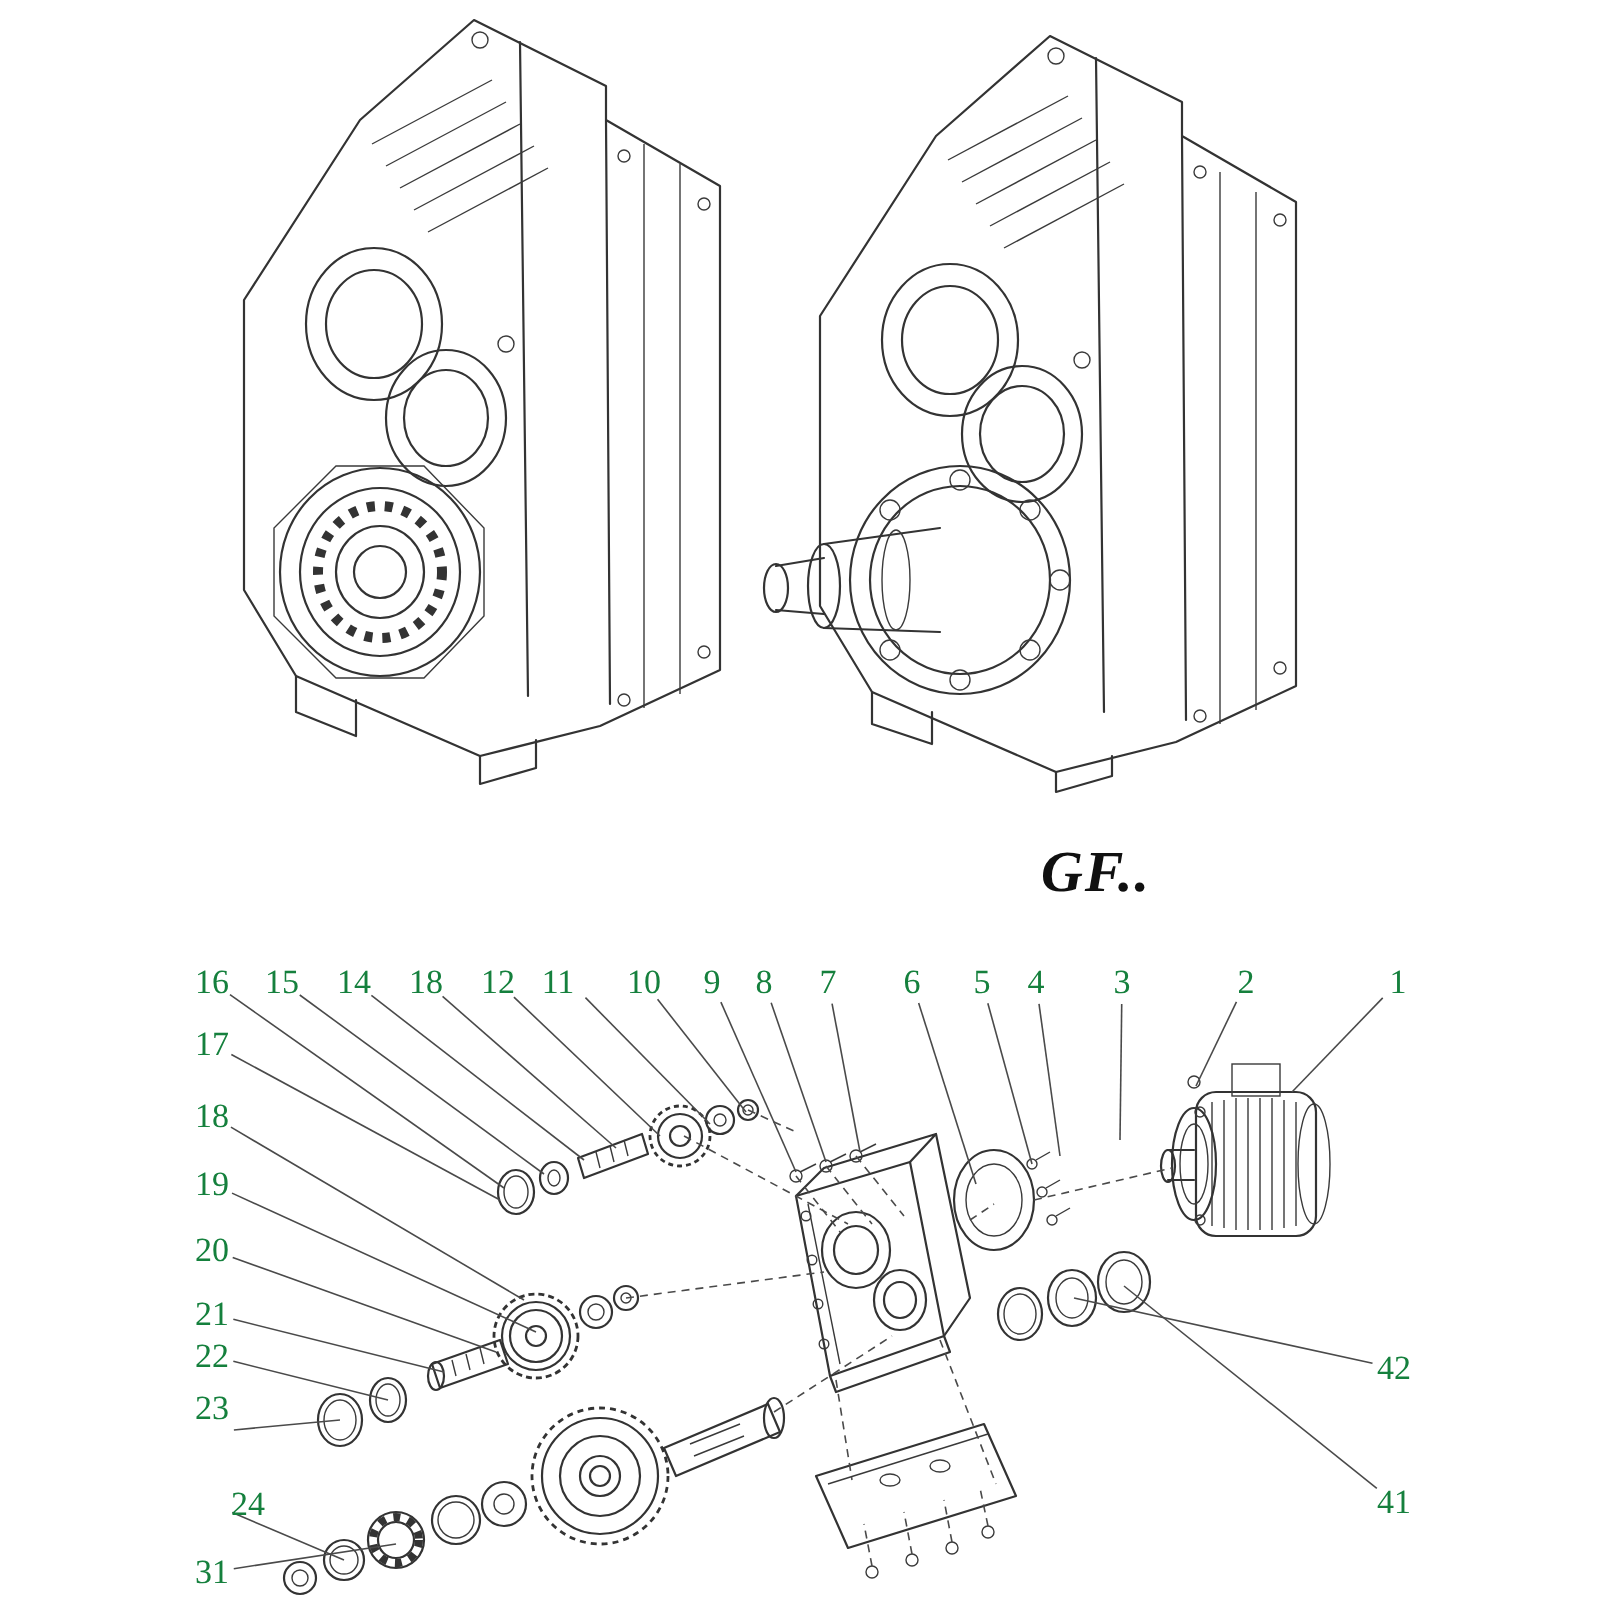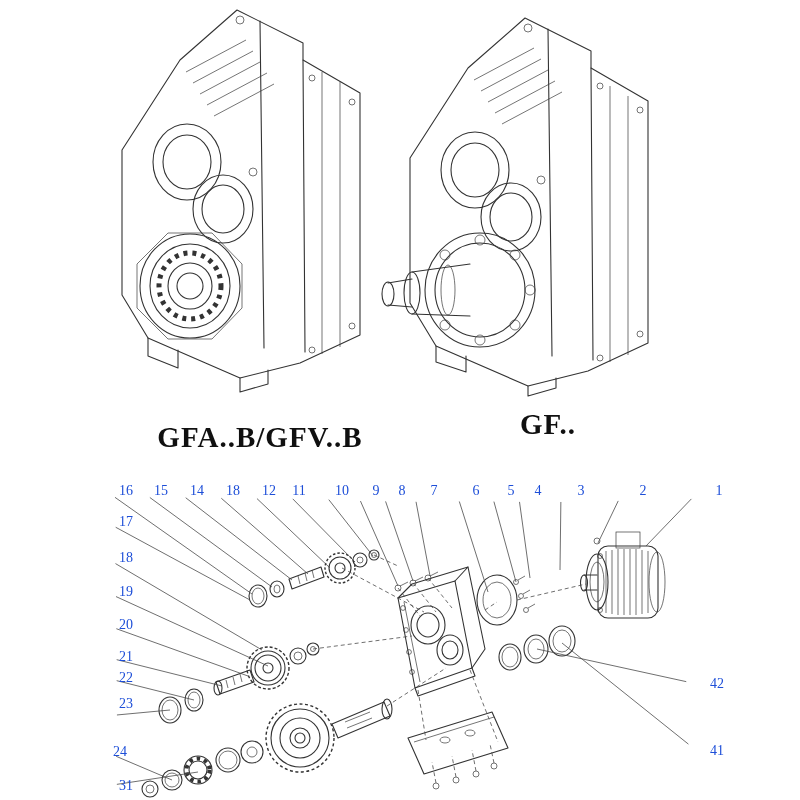--- a/index.html
+++ b/index.html
@@ -1,22 +1,22 @@
 <!DOCTYPE html>
 <html><head>
 <meta charset="utf-8">
 <style>
   html,body{margin:0;padding:0;background:#fff;}
   #canvas{position:relative;width:800px;height:800px;background:#ffffff;overflow:hidden;
           font-family:"Liberation Serif", serif;}
   svg{position:absolute;left:0;top:0;}
   .model-label{position:absolute;transform:translate(-50%,-50%);font-weight:bold;
                font-size:29px;letter-spacing:1px;color:#101010;white-space:nowrap;}
-  .callout{position:absolute;transform:translate(-50%,-50%);font-size:14px;color:#1d4ed8;
-           line-height:1;margin-left:20px;}
+  .callout{position:absolute;transform:translate(-50%,-50%);font-size:17px;color:#15803d;
+           line-height:1;}
   
   .ln{fill:none;stroke:#333;stroke-width:1.1;stroke-linejoin:round;stroke-linecap:round;}
   .thin{fill:none;stroke:#3a3a3a;stroke-width:0.7;}
   .dash{fill:none;stroke:#4a4a4a;stroke-width:0.8;stroke-dasharray:4 3;}
   .teeth{fill:none;stroke:#333;stroke-width:1.4;}
   .balls{fill:none;stroke:#333;}
 </style>
 </head>
 <body>
 
@@ -263,22 +263,21 @@
         <line x1="116.67156750159864" y1="659.6678918753996" x2="222" y2="686" stroke="#4a4a4a" stroke-width="0.8"></line>
         <line x1="116.67156750159864" y1="680.6678918753996" x2="194" y2="700" stroke="#4a4a4a" stroke-width="0.8"></line>
         <line x1="116.95197648665217" y1="714.9732522043763" x2="170" y2="710" stroke="#4a4a4a" stroke-width="0.8"></line>
         <line x1="116.12639960062782" y1="756.2960483154179" x2="172" y2="780" stroke="#4a4a4a" stroke-width="0.8"></line>
         <line x1="116.87480721073572" y1="784.3451380331489" x2="198" y2="772" stroke="#4a4a4a" stroke-width="0.8"></line>
         <line x1="686.2540998086412" y1="681.6493343331402" x2="537" y2="649" stroke="#4a4a4a" stroke-width="0.8"></line>
         <line x1="688.4104430961266" y1="744.1283544769013" x2="562" y2="643" stroke="#4a4a4a" stroke-width="0.8"></line>
       </g>
   </svg>
 
-  <div class="model-label" style="left:260px;top:437px;">GFA..B/GFV..B</div>
-  <div class="model-label" style="left:548px;top:424px;">GF..</div>
+  <div class="model-label" style="left:548px;top:437px;font-style:italic;">GF..</div>
 
   <div id="callout-layer">
       <div class="callout" style="left: 106px; top: 491px;">16</div>
       <div class="callout" style="left: 141px; top: 491px;">15</div>
       <div class="callout" style="left: 177px; top: 491px; text-align: center;">14</div>
       <div class="callout" style="left: 213px; top: 491px;">18</div>
       <div class="callout" style="left: 249px; top: 491px;">12</div>
       <div class="callout" style="left: 279px; top: 491px;">11</div>
       <div class="callout" style="left: 322px; top: 491px;">10</div>
       <div class="callout" style="left: 356px; top: 491px;">9</div>
@@ -290,18 +289,18 @@
       <div class="callout" style="left: 561px; top: 491px;">3</div>
       <div class="callout" style="left: 623px; top: 491px;">2</div>
       <div class="callout" style="left: 699px; top: 491px;">1</div>
       <div class="callout" style="left: 106px; top: 522px; text-align: center;">17</div>
       <div class="callout" style="left: 106px; top: 558px;">18</div>
       <div class="callout" style="left: 106px; top: 592px;">19</div>
       <div class="callout" style="left: 106px; top: 625px;">20</div>
       <div class="callout" style="left: 106px; top: 657px;">21</div>
       <div class="callout" style="left: 106px; top: 678px;">22</div>
       <div class="callout" style="left: 106px; top: 704px;">23</div>
-      <div class="callout" style="left: 100px; top: 752px; text-align: right;">24</div>
+      <div class="callout" style="left: 124px; top: 752px; text-align: right;">24</div>
       <div class="callout" style="left: 106px; top: 786px;">31</div>
       <div class="callout" style="left: 697px; top: 684px;">42</div>
       <div class="callout" style="left: 697px; top: 751px;">41</div>
     </div>
 </div>
 
 </body></html>

